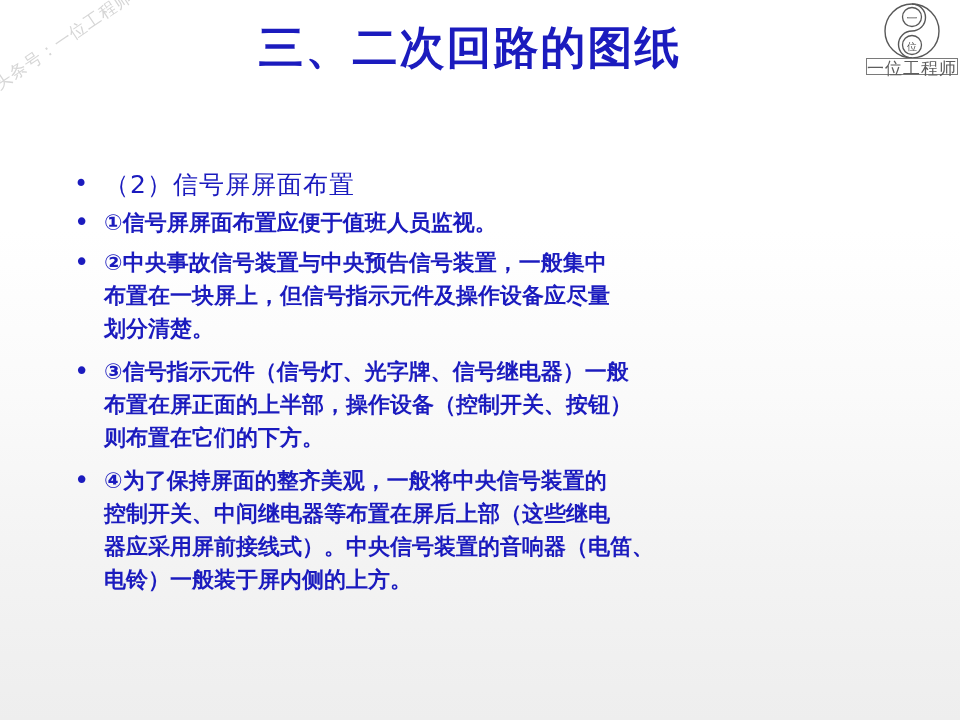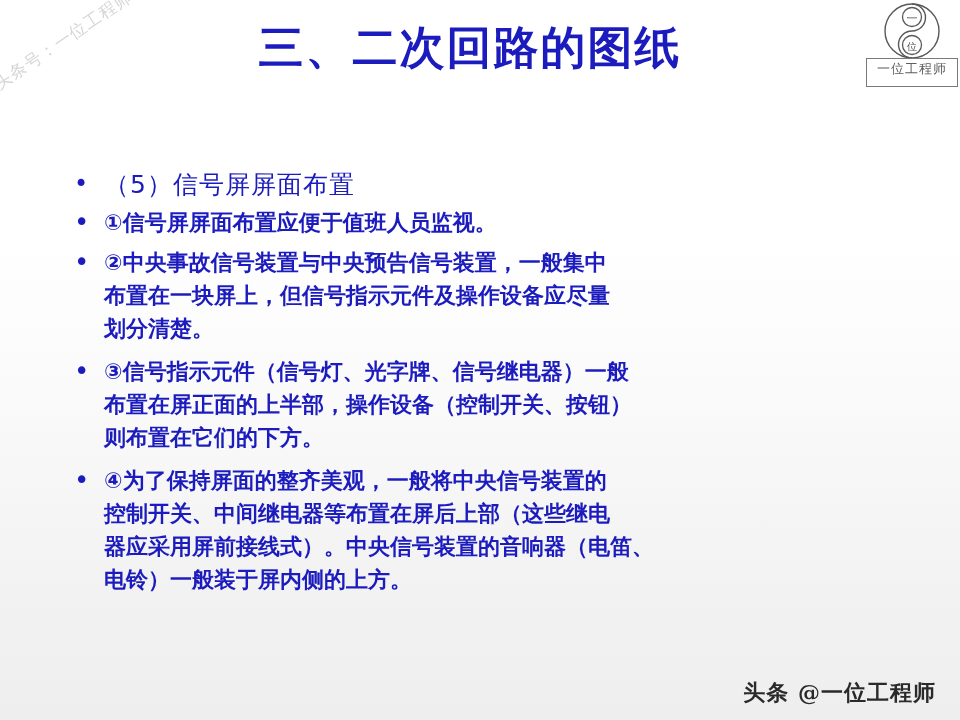--- a/index.html
+++ b/index.html
@@ -49,25 +49,25 @@
     position: absolute;
     left: 50%;
     top: 0;
     transform: translateX(-50%);
   }
   #logo-caption {
     position: absolute;
     left: 0;
     top: 56px;
     width: 92px;
-    height: 29px;
+    height: 17px;
     border: 1px solid #7a7a7a;
     box-sizing: border-box;
     font-family: "DejaVu Serif", "Liberation Serif", serif;
-    font-size: 13px;
+    font-size: 17px;
     line-height: 19px;
     text-align: center;
     color: #5d5d5d;
     letter-spacing: 1px;
     background: #ffffff;
   }
 
   
   #title {
     position: absolute;
@@ -160,21 +160,21 @@
     </svg>
     <div id="logo-caption">一位工程师</div>
   </div>
 
   <div id="title">三、二次回路的图纸</div>
 
   <div id="body-list">
 
     <div class="bullet-row light r1">
       <span class="bullet-dot">•</span>
-      <span class="bullet-text">（5）信号屏屏面布置</span>
+      <span class="bullet-text">（2）信号屏屏面布置</span>
     </div>
 
     <div class="bullet-row strong r2">
       <span class="bullet-dot">•</span>
       <span class="bullet-text">①信号屏屏面布置应便于值班人员监视。</span>
     </div>
 
     <div class="bullet-row strong r3">
       <span class="bullet-dot">•</span>
       <span class="bullet-text">②中央事故信号装置与中央预告信号装置，一般集中
@@ -192,15 +192,14 @@
     <div class="bullet-row strong r5">
       <span class="bullet-dot">•</span>
       <span class="bullet-text">④为了保持屏面的整齐美观，一般将中央信号装置的
 控制开关、中间继电器等布置在屏后上部（这些继电
 器应采用屏前接线式）。中央信号装置的音响器（电笛、
 电铃）一般装于屏内侧的上方。</span>
     </div>
 
   </div>
 
-  <div id="footer">头条 @一位工程师</div>
 
 </div>
 
 </body></html>

